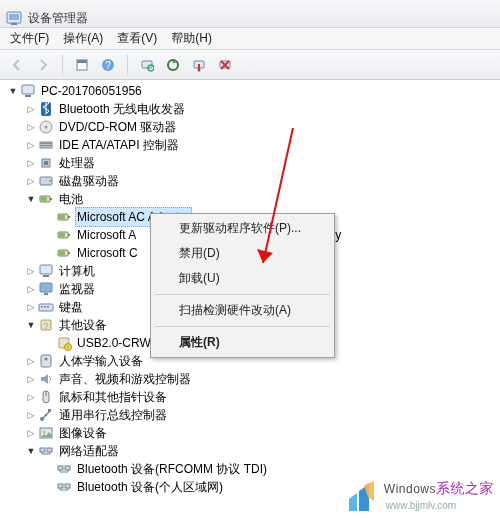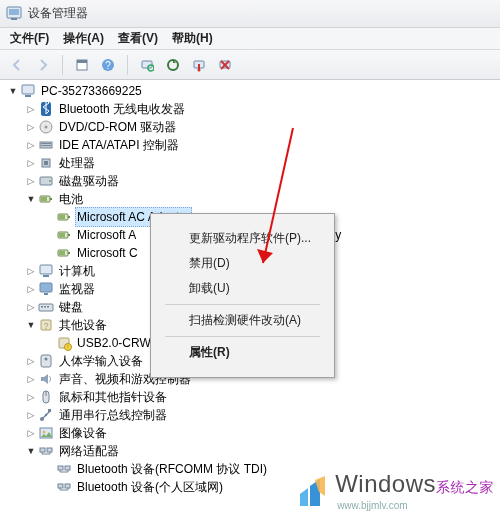--- a/index.html
+++ b/index.html
@@ -11,35 +11,34 @@
     background: #fff;
     color: #000;
     overflow: hidden;
     position: relative;
   }
   
   .titlebar {
     height: 28px;
     background: linear-gradient(#f7f7f9, #e9ebee);
     border-bottom: 1px solid #d0d2d5;
-    display: flex; align-items: center;
+    display: flex; align-items: flex-end;
     padding: 0 6px;
     gap: 6px;
   }
   .titlebar .appicon svg { display:block; }
   .titlebar .title { font-size: 12px; color:#333; }
   
   .menubar {
     height: 22px;
     background: #f5f6f8;
     border-bottom: 1px solid #d8dadd;
     display:flex; align-items:center;
     padding: 0 4px;
     gap: 2px;
-    font-weight: bold;
   }
   .menubar .menuitem {
     padding: 2px 6px;
     color:#222;
   }
   
   .toolbar {
     height: 30px;
     background: linear-gradient(#f7f8fa,#eceef1);
     border-bottom: 1px solid #c9cbce;
@@ -95,21 +94,21 @@
     padding: 0 1px;
   }
   
   .ctxmenu {
     position:absolute;
     left: 150px; top: 213px;
     width: 185px;
     background:#f2f2f2;
     border: 1px solid #a0a0a0;
     box-shadow: 2px 2px 4px rgba(0,0,0,.25);
-    padding: 12px;
+    padding: 2px;
     z-index: 50;
   }
   .ctxmenu .mi {
     padding: 4px 8px 4px 26px;
     font-size: 12px;
     color:#222;
   }
   .ctxmenu .mi.bold { font-weight:bold; }
   .ctxmenu .msp {
     height:1px; background:#cfcfcf;
@@ -125,21 +124,21 @@
   }
   
   .watermark {
     position:absolute;
     right: 6px; bottom: 6px;
     display:flex; align-items:center; gap:6px;
     opacity:.95;
     z-index: 70;
     pointer-events:none;
   }
-  .watermark .wtxt1 { font-size:24px; color:#444; letter-spacing:.5px; }
+  .watermark .wtxt1 { font-size:12px; color:#444; letter-spacing:.5px; }
   .watermark .wtxt2 { font-size:14px; color:#a21caf; letter-spacing:.5px; }
   .watermark .wurl  { font-size:10px; color:#8aa; margin-left:2px; }
   .truncated {
     position:absolute; left:4px; bottom:2px;
     color:#777; font-size:11px;
   }
 </style>
 </head>
 <body>
 
@@ -217,21 +216,21 @@
 <div class="tree-wrap">
   <div class="tree" id="tree">
       <div class="row" style="--indent: 6px;">
         <span class="exp" style="color: rgb(51, 51, 51);">▼</span>
         <span class="ico">
           <svg width="16" height="16" viewBox="0 0 16 16">
             <rect x="2" y="2" width="12" height="9" rx="1" fill="#dfe8f3" stroke="#6d89a8"></rect>
             <rect x="5" y="12" width="6" height="2" fill="#6d89a8"></rect>
           </svg>
         </span>
-        <span class="lbl">PC-352733669225</span>
+        <span class="lbl">PC-201706051956</span>
       </div>
       <div class="row" style="--indent: 24px;">
         <span class="exp">▷</span>
         <span class="ico">
           <svg width="16" height="16" viewBox="0 0 16 16">
             <rect x="3" y="1" width="10" height="14" rx="2" fill="#2b6cb0"></rect>
             <path d="M8 3v10l3-3-6-4 6-4-3-3z" fill="none" stroke="#fff" stroke-width="1"></path>
           </svg>
         </span>
         <span class="lbl">Bluetooth 无线电收发器</span>

